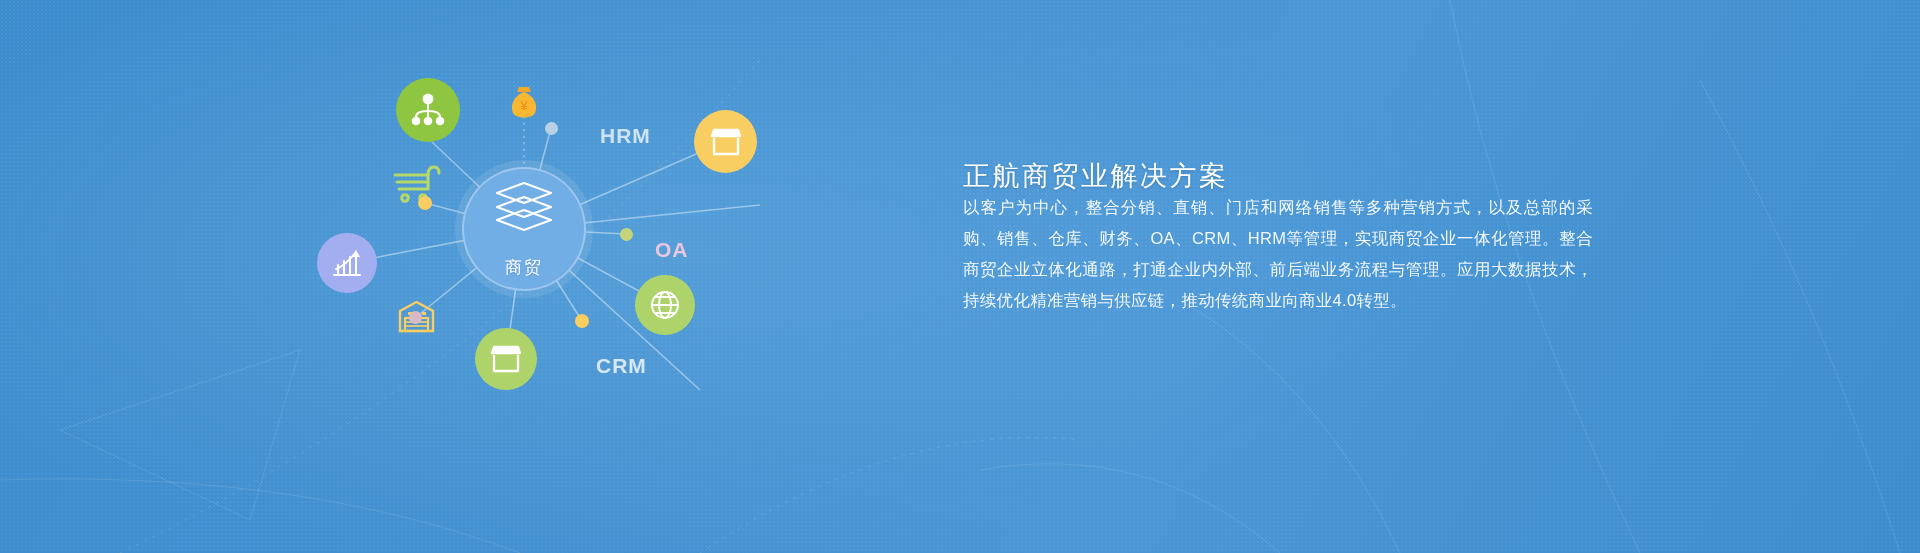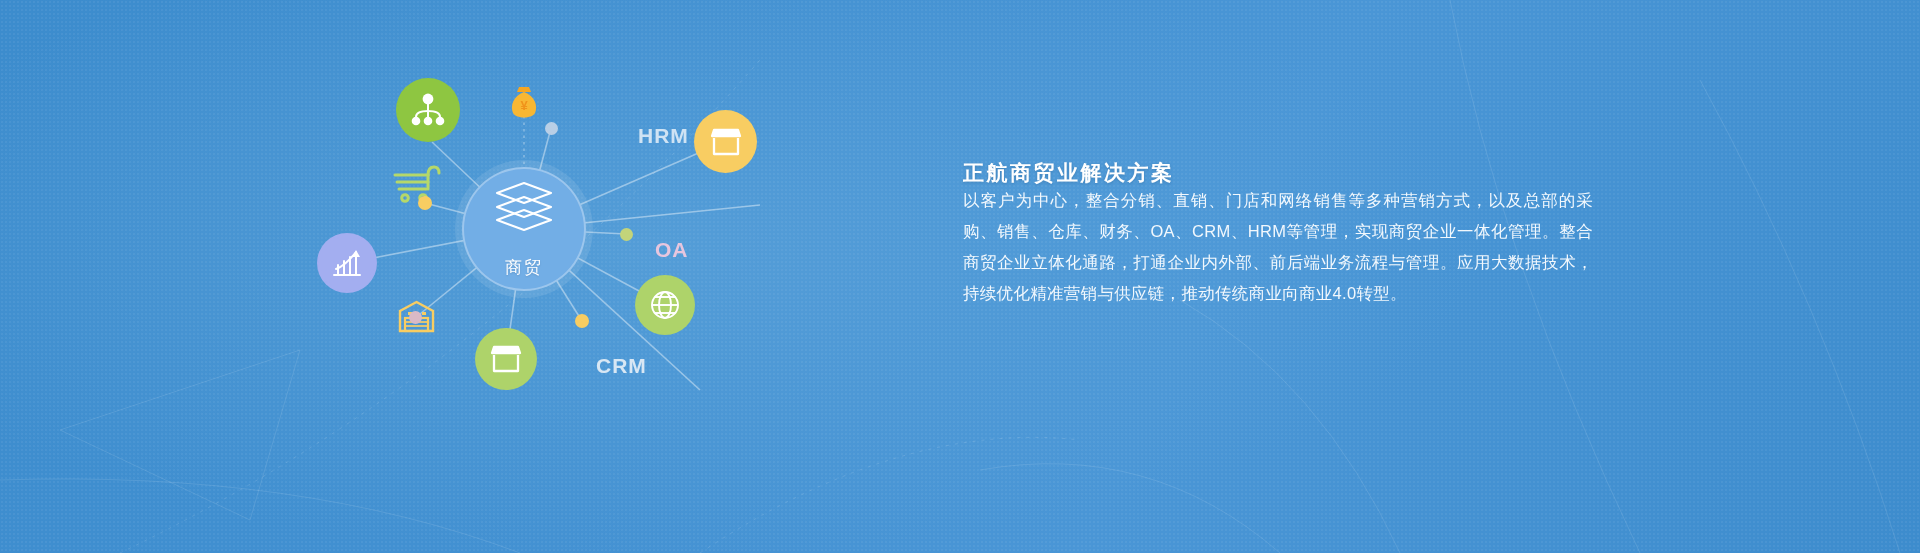--- a/index.html
+++ b/index.html
@@ -87,35 +87,35 @@
   
   .dot { position: absolute; border-radius: 50%; }
 
   
   .flabel {
     position: absolute;
     font-size: 21px;
     font-weight: bold;
     letter-spacing: 1px;
   }
-  .flabel.hrm { color: #cfe3f4; margin-left: 38px; }
+  .flabel.hrm { color: #cfe3f4; }
   .flabel.oa  { color: #e7c6de; }
   .flabel.crm { color: #d8e7f4; }
 
   
   .textblock {
     position: absolute;
     left: 963px;
     top: 160px;
     width: 630px;
   }
   .title {
     color: #ffffff;
-    font-size: 21px;
-    font-weight: bold;
+    font-size: 27px;
+    font-weight: normal;
     letter-spacing: 2.5px;
     line-height: 1.2;
     text-shadow: 0 1px 3px rgba(20,60,100,0.25);
   }
   .desc {
     color: #f2f8fd;
     font-size: 16.5px;
     line-height: 31px;
     letter-spacing: 0.3px;
     text-align: justify;

